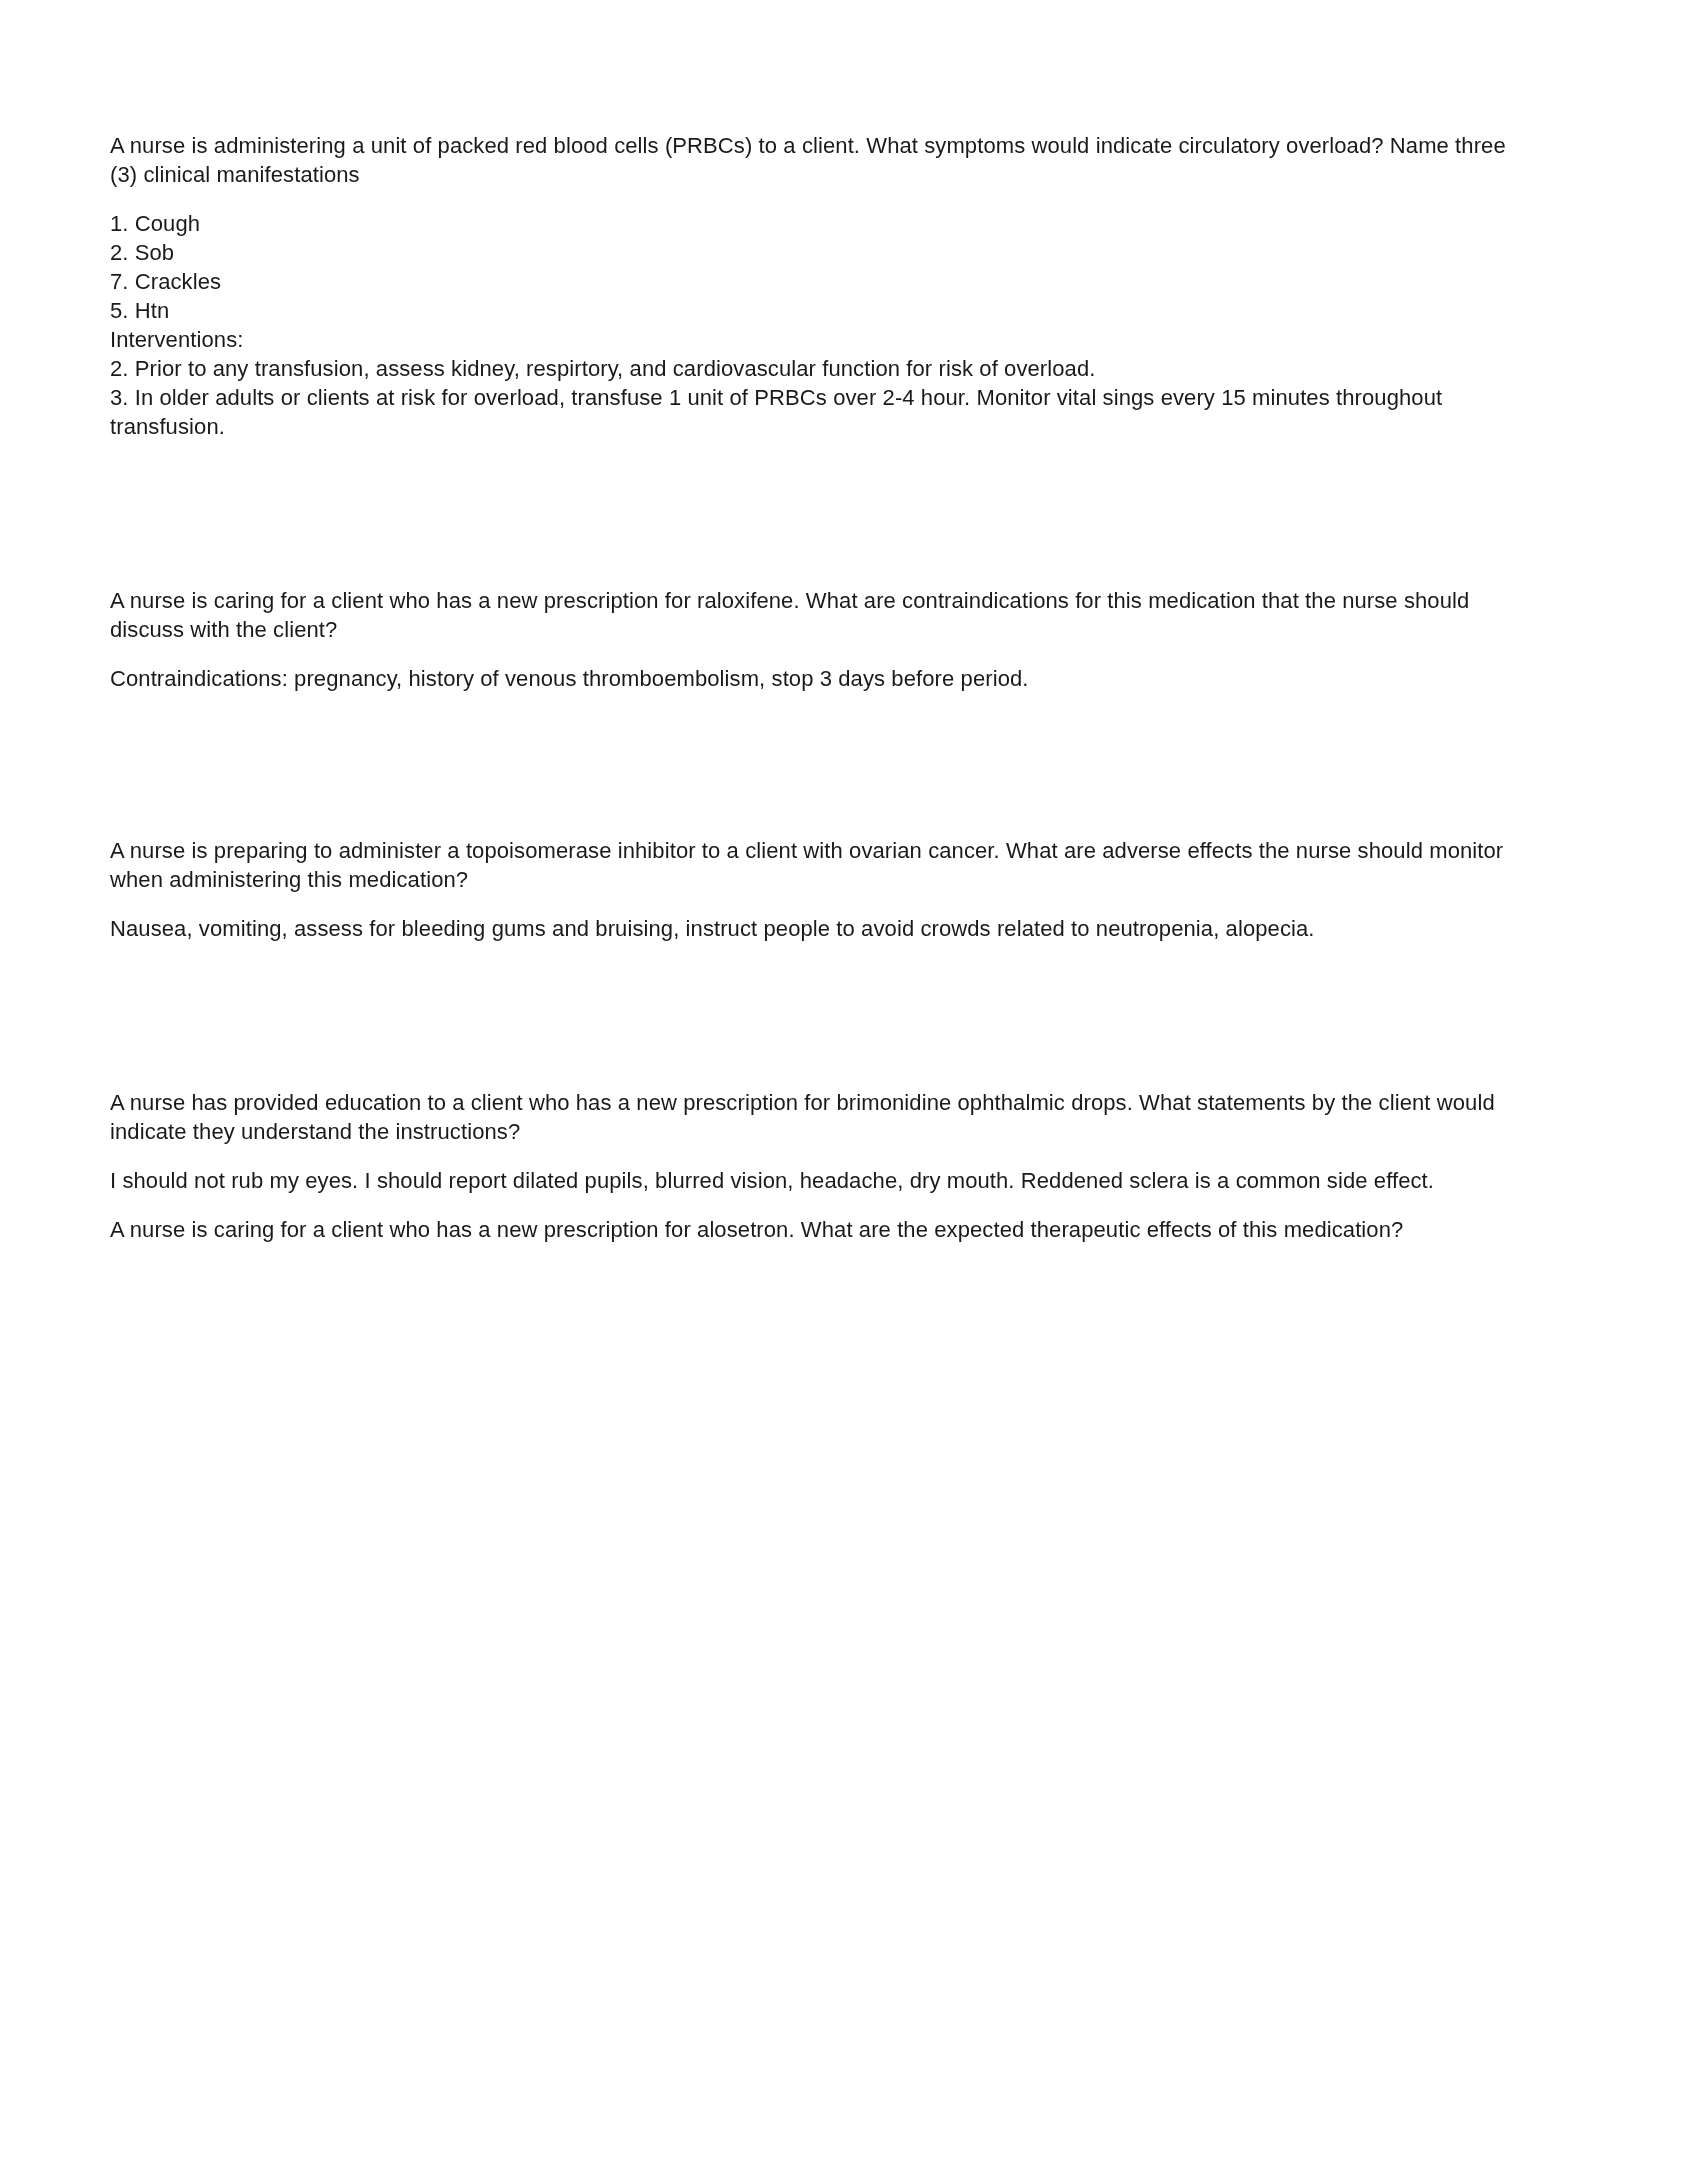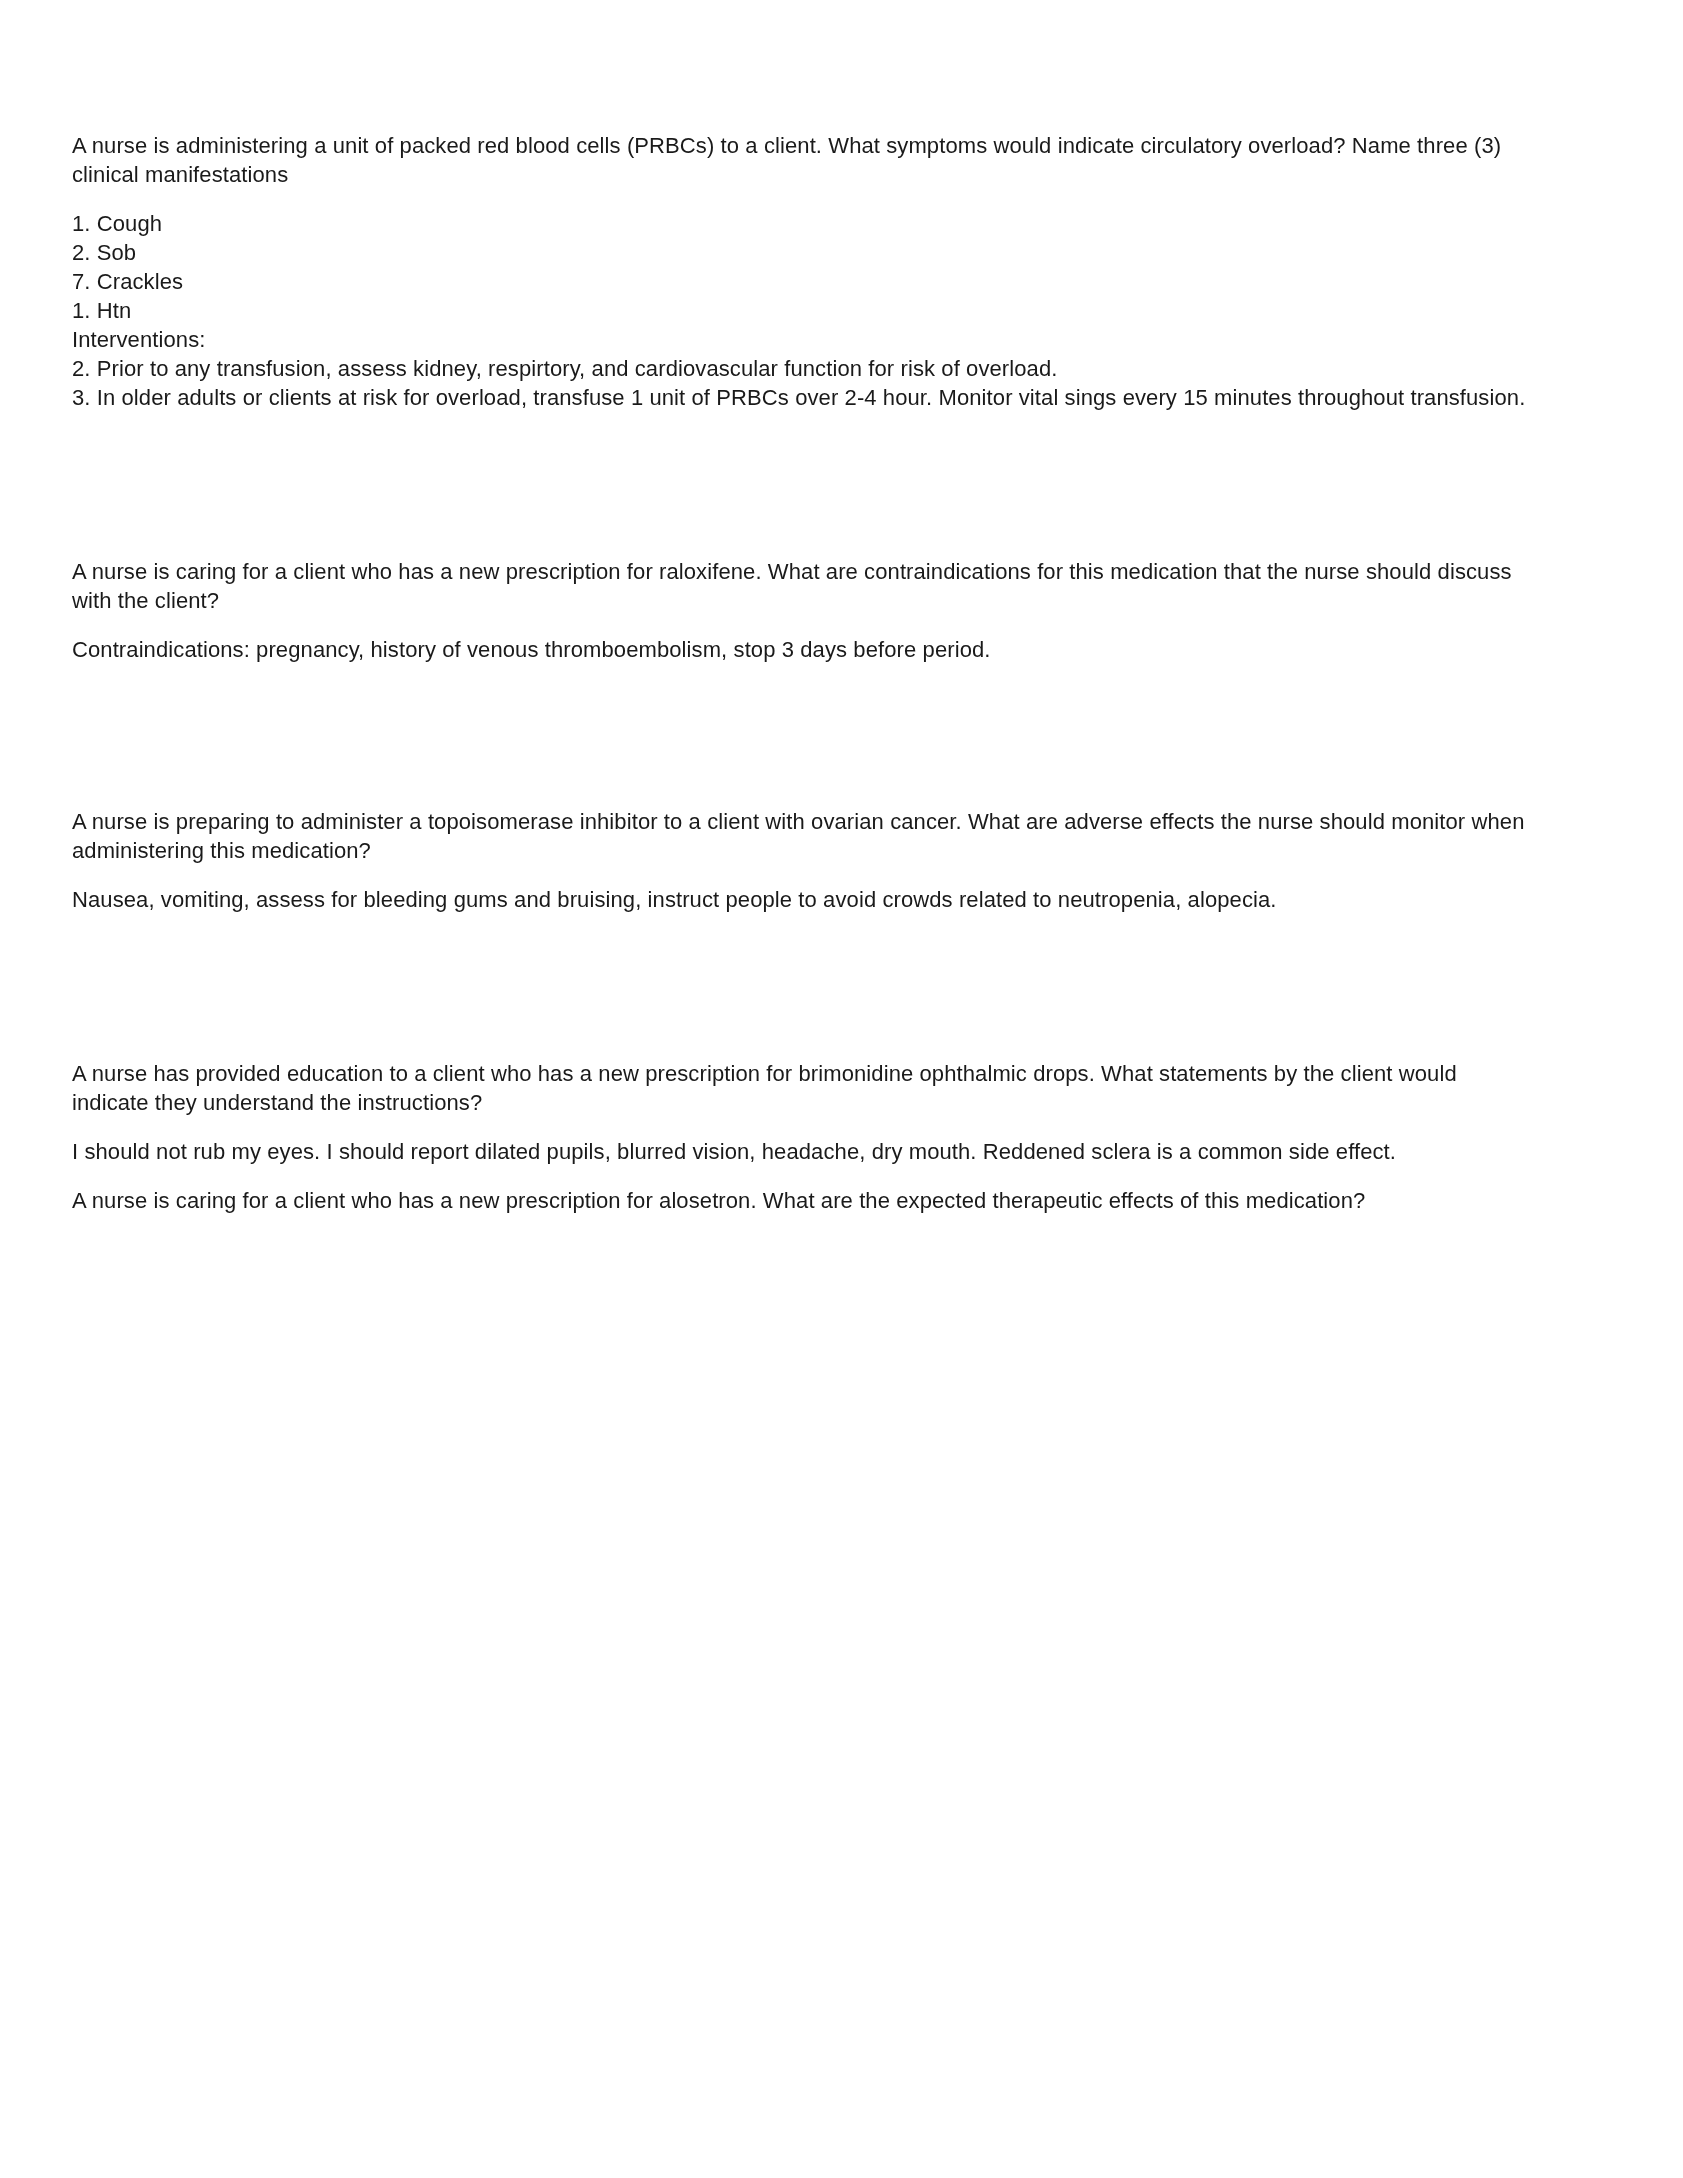--- a/index.html
+++ b/index.html
@@ -14,21 +14,21 @@
     font-family: "Liberation Sans", "DejaVu Sans", sans-serif;
   }
   .page {
     position: absolute;
     top: 0;
     left: 0;
     width: 1683px;
     height: 2178px;
     background: #ffffff;
     box-sizing: border-box;
-    padding: 131px 149px 0 72px;
+    padding: 131px 149px 0 110px;
     color: #1a1a1a;
   }
   .para {
     margin: 0 0 20px 0;
     font-size: 22px;
     line-height: 29px;
     font-weight: 400;
     letter-spacing: 0.1px;
   }
   .para.lines {
@@ -43,21 +43,21 @@
 </style>
 </head>
 <body>
 
 <div class="page">
     <p class="para">A nurse is administering a unit of packed red blood cells (PRBCs) to a client. What symptoms would indicate circulatory overload? Name three (3) clinical manifestations</p>
     <div class="para lines">
       <div class="line">1. Cough</div>
       <div class="line">2. Sob</div>
       <div class="line">7. Crackles</div>
-      <div class="line">1. Htn</div>
+      <div class="line">5. Htn</div>
       <div class="line">Interventions:</div>
       <div class="line">2. Prior to any transfusion, assess kidney, respirtory, and cardiovascular function for risk of overload.</div>
       <div class="line">3. In older adults or clients at risk for overload, transfuse 1 unit of PRBCs over 2-4 hour. Monitor vital sings every 15 minutes throughout transfusion.</div>
     </div>
     <div class="spacer" style="height: 125px;"></div>
     <p class="para">A nurse is caring for a client who has a new prescription for raloxifene. What are contraindications for this medication that the nurse should discuss with the client?</p>
     <p class="para">Contraindications: pregnancy, history of venous thromboembolism, stop 3 days before period.</p>
     <div class="spacer" style="height: 123px;"></div>
     <p class="para">A nurse is preparing to administer a topoisomerase inhibitor to a client with ovarian cancer. What are adverse effects the nurse should monitor when administering this medication?</p>
     <p class="para">Nausea, vomiting, assess for bleeding gums and bruising, instruct people to avoid crowds related to neutropenia, alopecia.</p>

